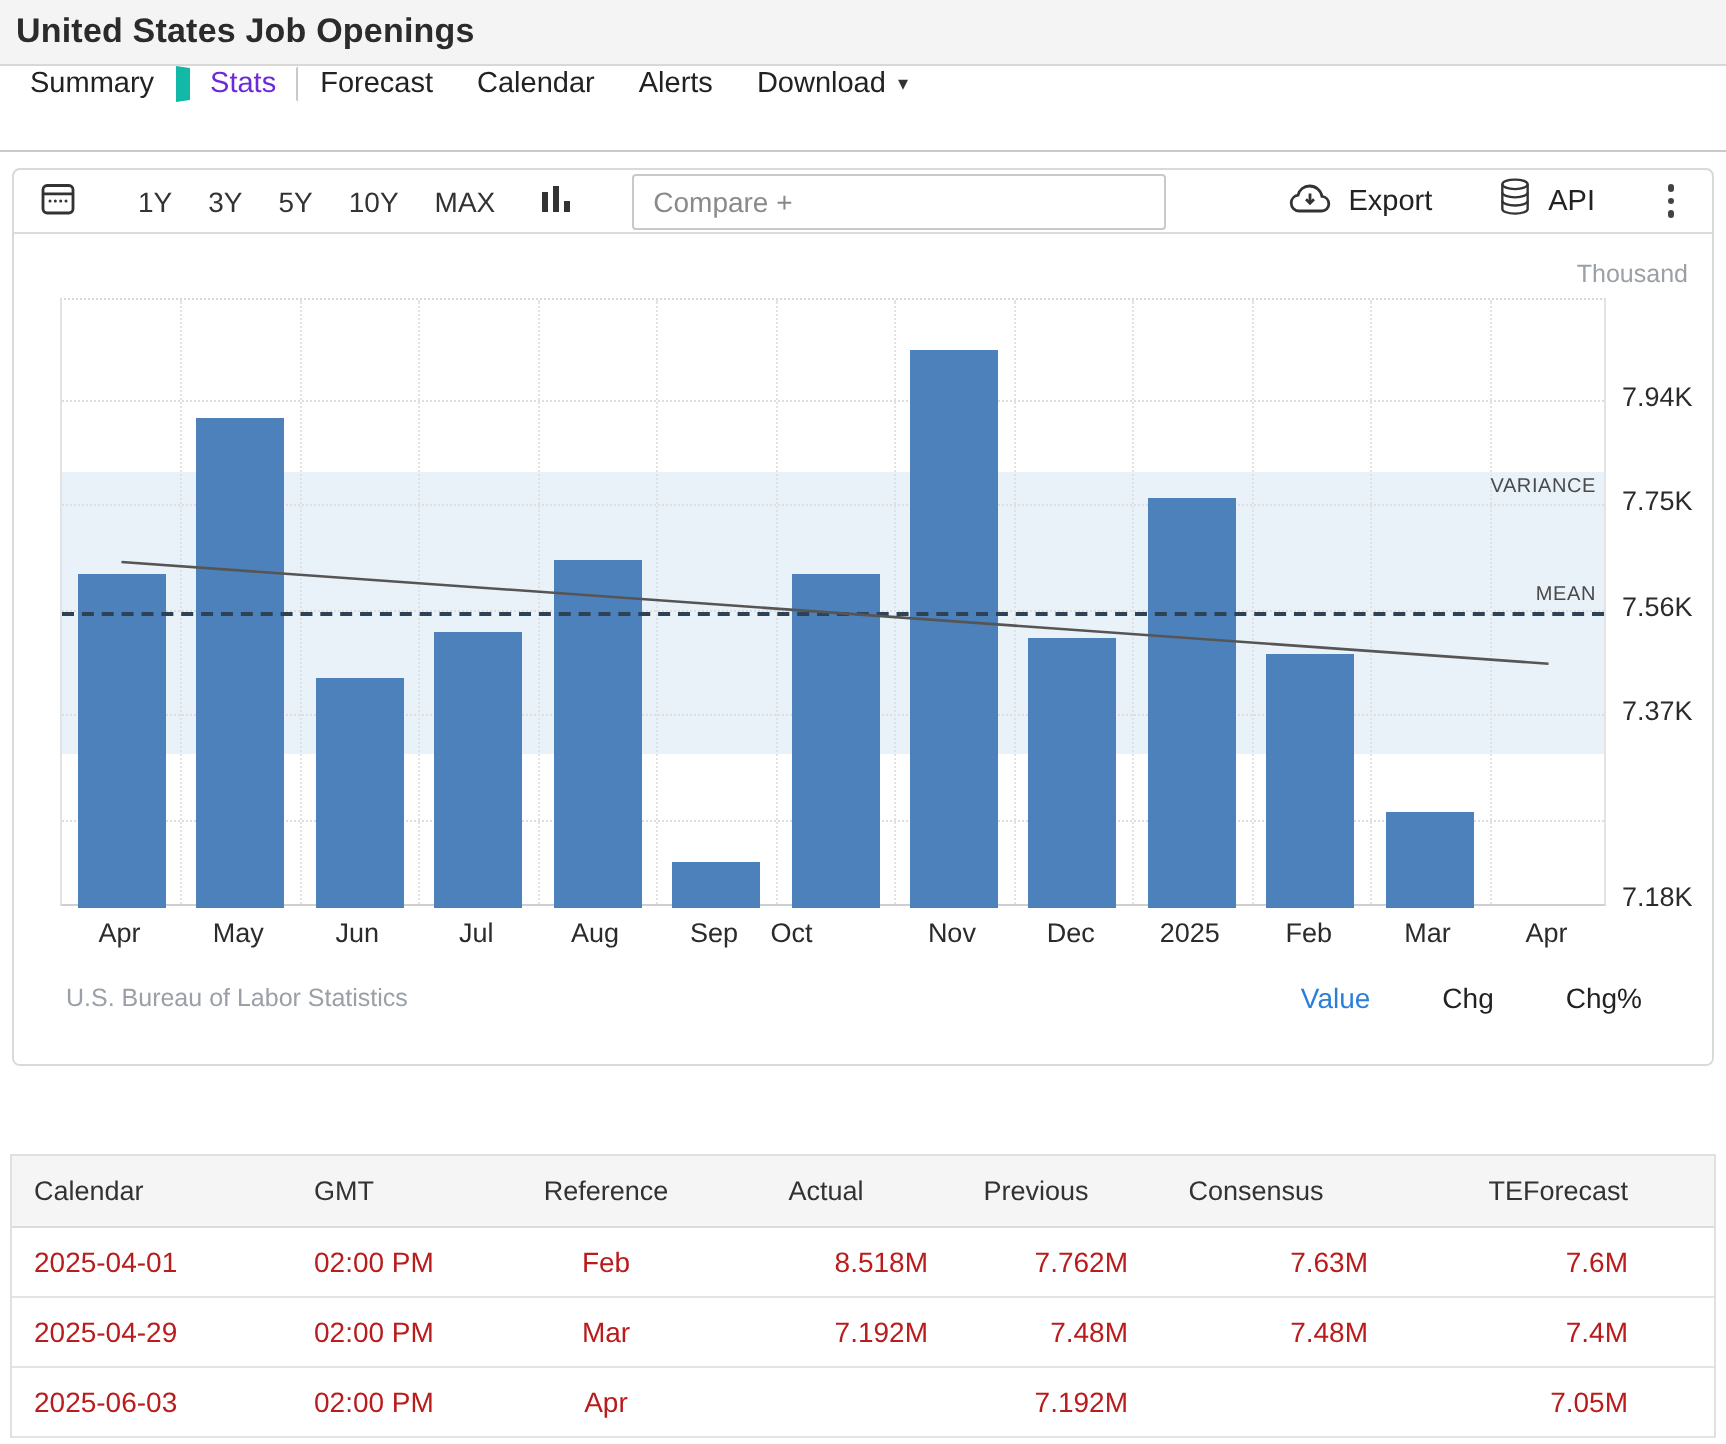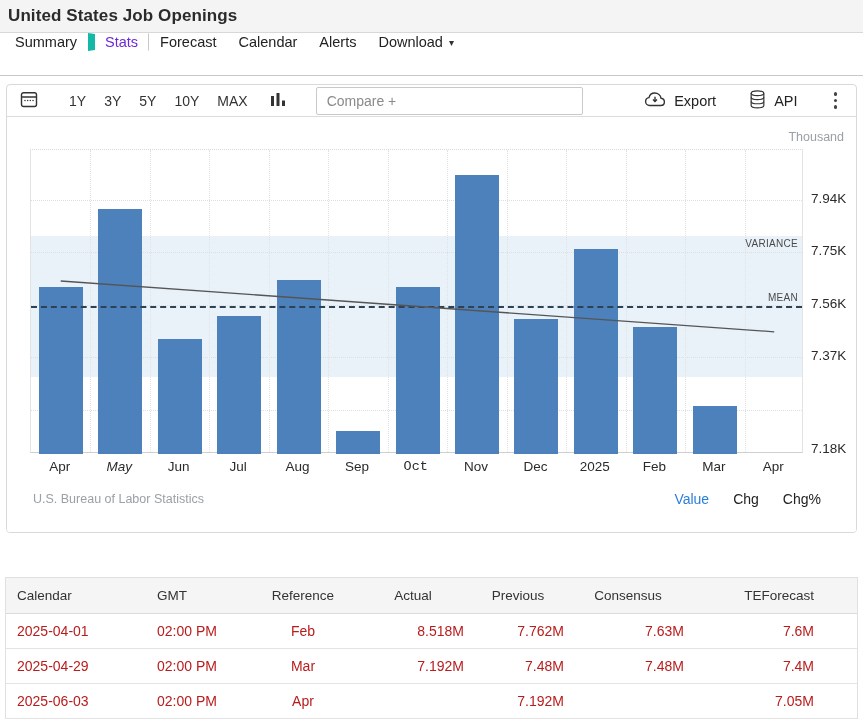--- a/index.html
+++ b/index.html
@@ -52,21 +52,21 @@
   .band { position:absolute; left:0; width:100%; }
   .bar { position:absolute; cursor:pointer; }
   .mean-line { position:absolute; left:0; width:100%; height:0; border-top:2px dashed #2e4256; }
   .trend-svg { position:absolute; left:0; top:0; overflow:visible; }
   .plot-label { position:absolute; right:4px; font-size:10px; color:#4a4a4a; letter-spacing:.3px; }
   .y-tick { position:absolute; left:804px; font-size:13.5px; color:#2b2b2b; }
   .x-label { position:absolute; top:342px; font-size:13.5px; color:#2b2b2b; text-align:center; }
   .chart-footer { position:absolute; top:374px; left:26px; right:35px; display:flex;
                   align-items:center; }
   .source { font-size:12.5px; color:#9aa0a6; }
-  .mode-links { margin-left:auto; display:flex; gap:24px; }
+  .mode-links { margin-left:auto; display:flex; gap:36px; }
   .mode-link { font-size:14px; color:#222; cursor:pointer; }
   .mode-link.active { color:#2b7fd9; }
 
   
   .cal-table { margin:44px 5px 0 5px; width:853px; border:1px solid #e0e0e0; border-bottom:none; }
   .t-row { display:grid; grid-template-columns:140px 95px 110px 110px 100px 120px 130px;
            padding-left:11px; align-items:center; height:35px; border-bottom:1px solid #e4e4e4;
            background:#fff; font-size:14px; color:#b91c1c; }
   .t-row.t-head { height:36px; background:#f5f5f6; border-bottom:1px solid #dcdcdc;
                   font-size:13.5px; color:#333; }
@@ -207,26 +207,26 @@
       </div>
     <div id="yticks">
         <div class="y-tick" style="top: 73.7455px;">7.94K</div>
         <div class="y-tick" style="top: 126.255px;">7.75K</div>
         <div class="y-tick" style="top: 178.764px;">7.56K</div>
         <div class="y-tick" style="top: 231.273px;">7.37K</div>
         <div class="y-tick" style="top: 283.782px; margin-top: 40px;">7.18K</div>
       </div>
     <div id="xlabels">
         <div class="x-label" style="left: 23px; width: 59.4615px;">Apr</div>
-        <div class="x-label" style="left: 82.4615px; width: 59.4615px; font-style: italic;">May</div>
+        <div class="x-label" style="left: 82.4615px; width: 59.4615px;">May</div>
         <div class="x-label" style="left: 141.923px; width: 59.4615px;">Jun</div>
         <div class="x-label" style="left: 201.385px; width: 59.4615px;">Jul</div>
         <div class="x-label" style="left: 260.846px; width: 59.4615px;">Aug</div>
         <div class="x-label" style="left: 320.308px; width: 59.4615px;">Sep</div>
-        <div class="x-label" style="left: 379px; width: 59.4615px; font-family: Liberation Mono, monospace;">Oct</div>
+        <div class="x-label" style="left: 359px; width: 59.4615px;">Oct</div>
         <div class="x-label" style="left: 439.231px; width: 59.4615px;">Nov</div>
         <div class="x-label" style="left: 498.692px; width: 59.4615px;">Dec</div>
         <div class="x-label" style="left: 558.154px; width: 59.4615px;">2025</div>
         <div class="x-label" style="left: 617.615px; width: 59.4615px;">Feb</div>
         <div class="x-label" style="left: 677.077px; width: 59.4615px;">Mar</div>
         <div class="x-label" style="left: 736.538px; width: 59.4615px;">Apr</div>
       </div>
     <div class="chart-footer">
       <span class="source">U.S. Bureau of Labor Statistics</span>
       <div class="mode-links">

